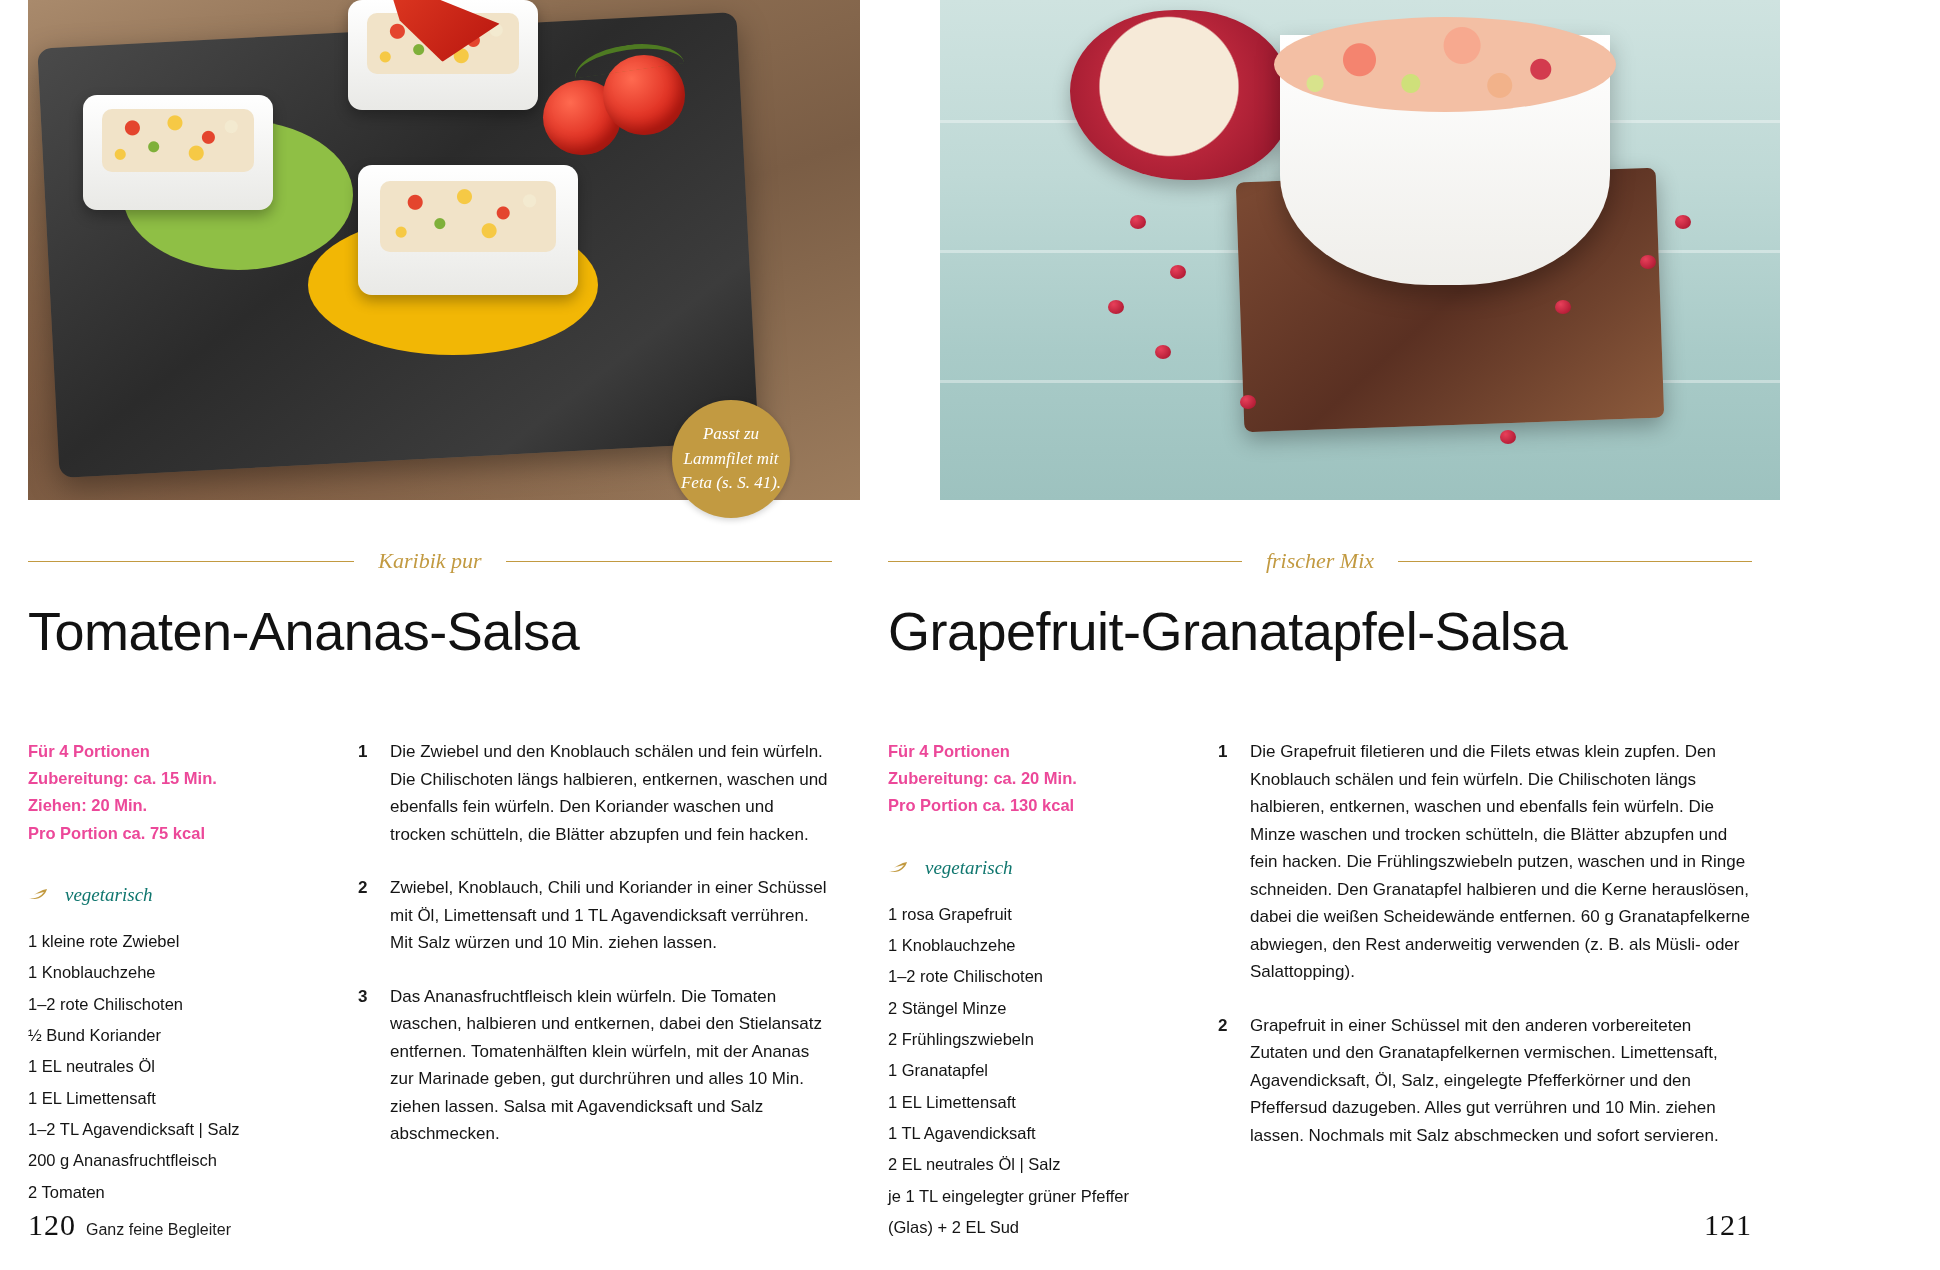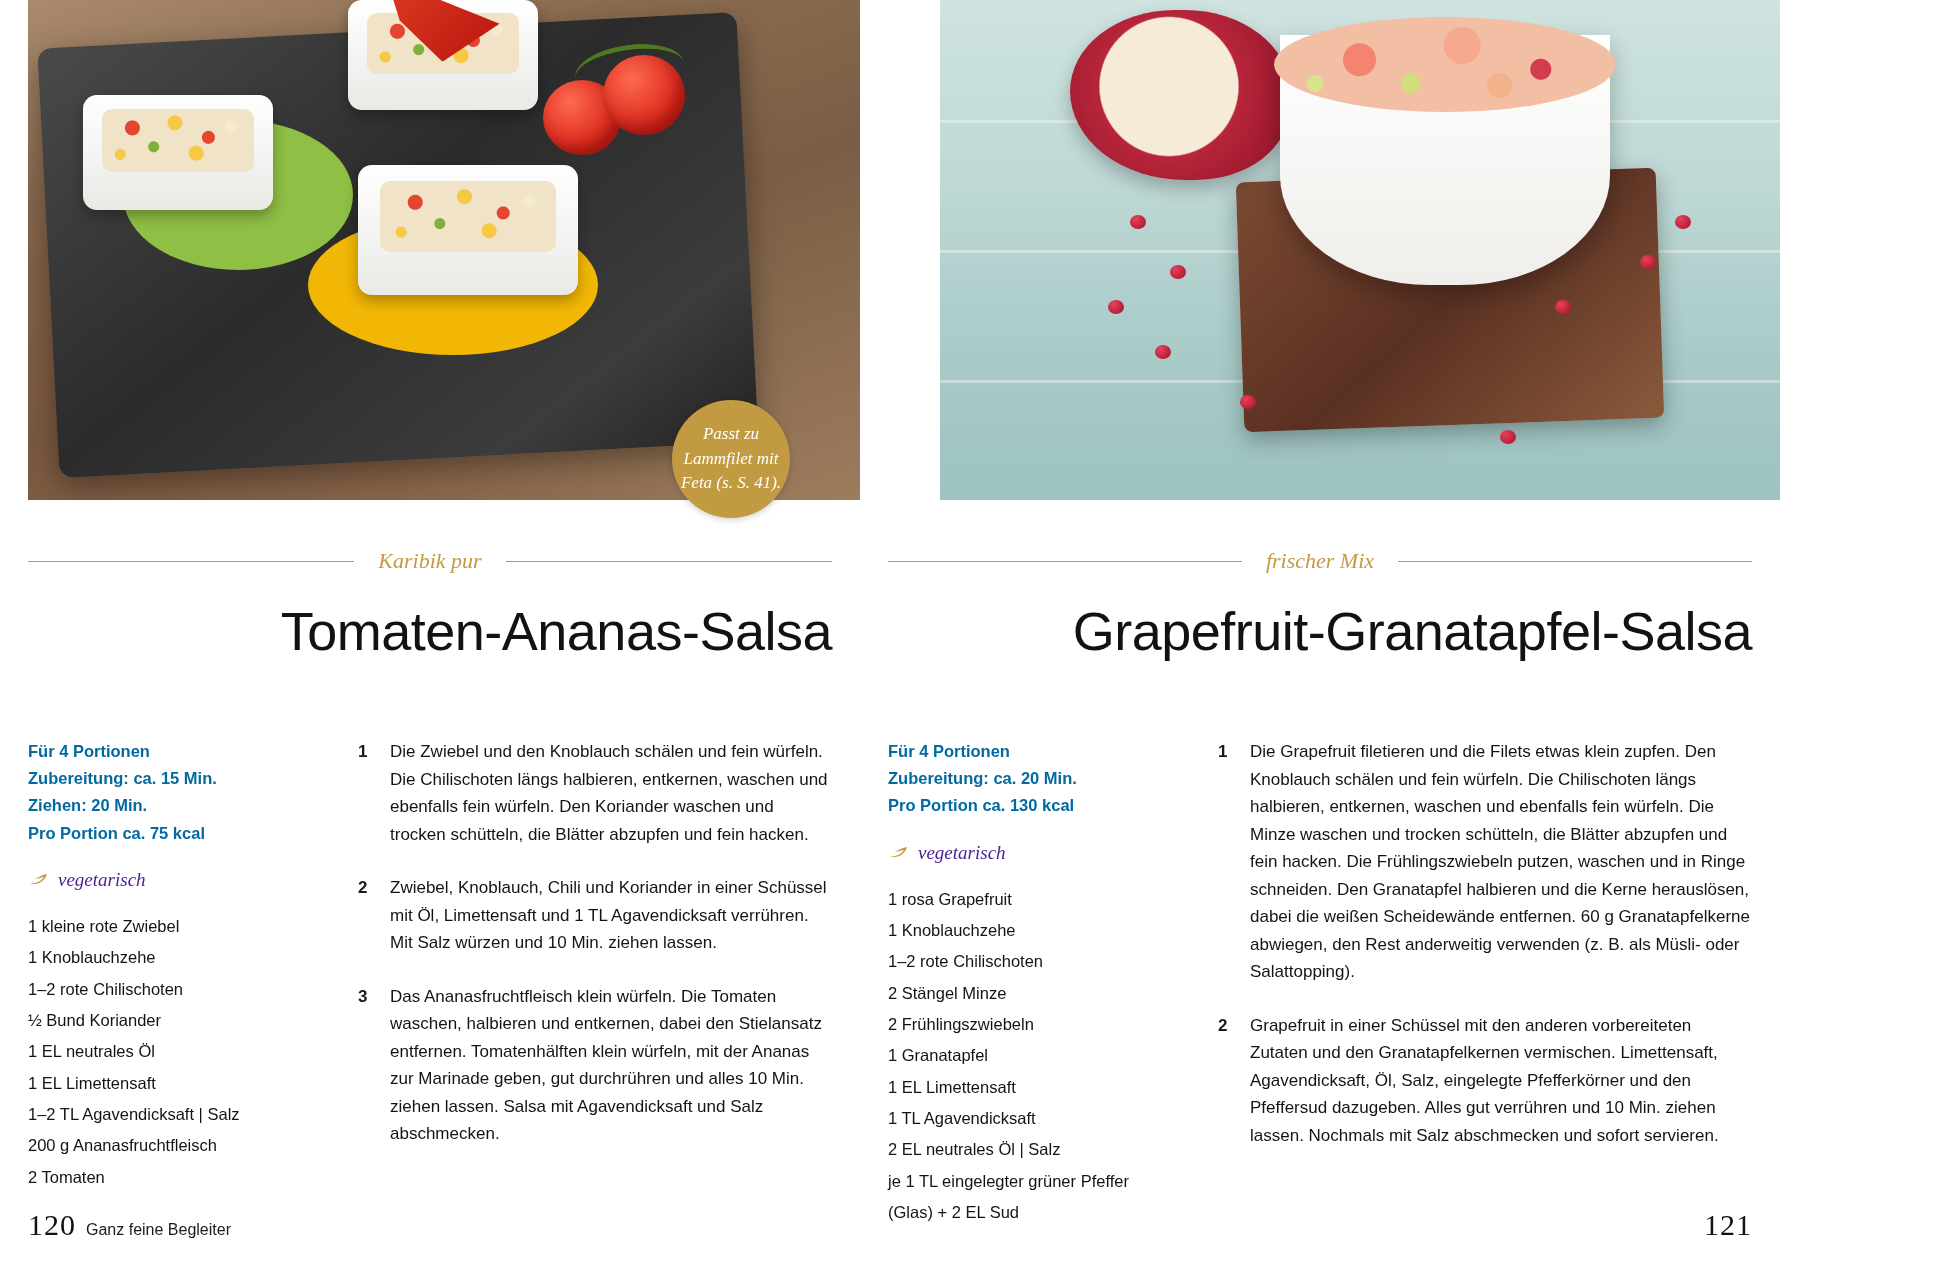--- a/index.html
+++ b/index.html
@@ -184,44 +184,44 @@
     font-style: italic;
     color: #c29a41;
     font-size: 22px;
     white-space: nowrap;
   }
   .title {
     font-family: "Liberation Sans", sans-serif;
     font-weight: 400;
     font-size: 54px;
     letter-spacing: -0.5px;
-    text-align: right;
+    text-align: left;
     margin: 26px 0 0 0;
     color: #121212;
   }
 
   
   .cols {
     display: flex;
     gap: 40px;
     margin-top: 76px;
   }
   .col-meta { width: 290px; flex: 0 0 290px; }
   .col-steps { flex: 1 1 auto; }
 
   .meta-line {
     font-size: 16.5px;
     font-weight: bold;
     line-height: 1.65;
-    color: #0369a1;
+    color: #ec4899;
   }
   .veg {
-    display: flex; align-items: center; gap: 10px;
-    margin: 22px 0 20px 0;
-    color: #4c1d95;
+    display: flex; align-items: center; gap: 17px;
+    margin: 37px 0 20px 0;
+    color: #0f766e;
     font-family: "Liberation Serif", serif;
     font-style: italic;
     font-size: 19px;
   }
   .leaf-icon { flex: 0 0 auto; }
   .ingredients { list-style: none; margin: 0; padding: 0; }
   .ingredients li {
     font-size: 16.5px;
     line-height: 1.9;
     color: #141414;

